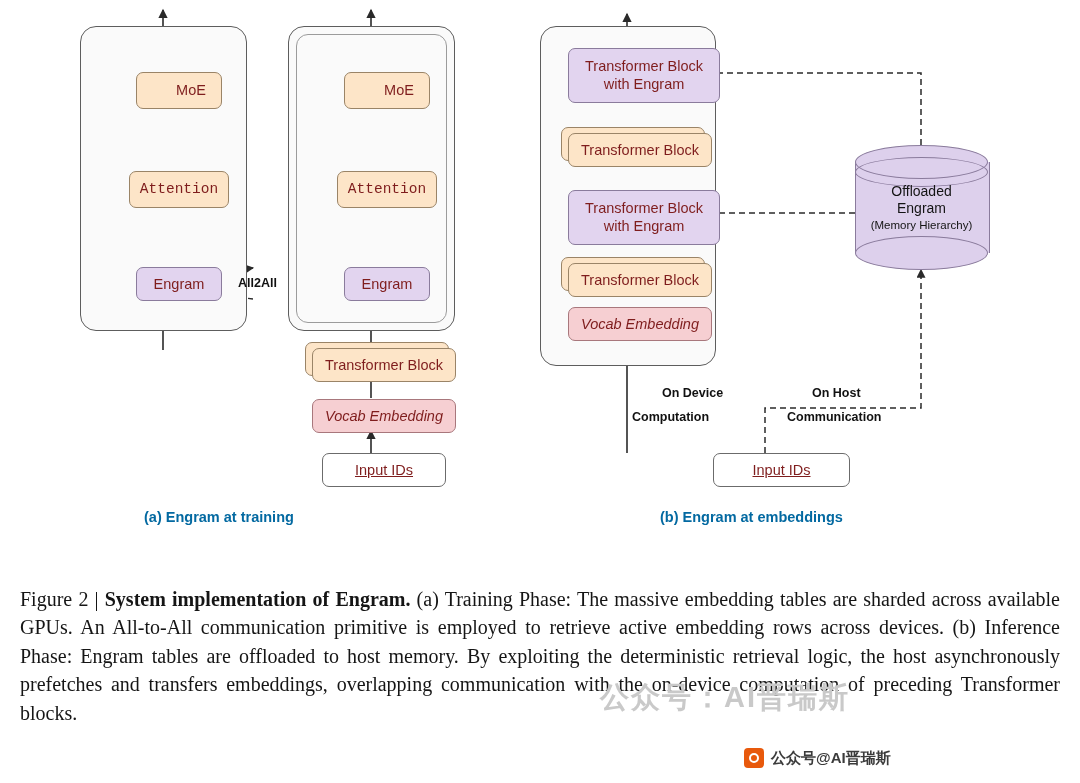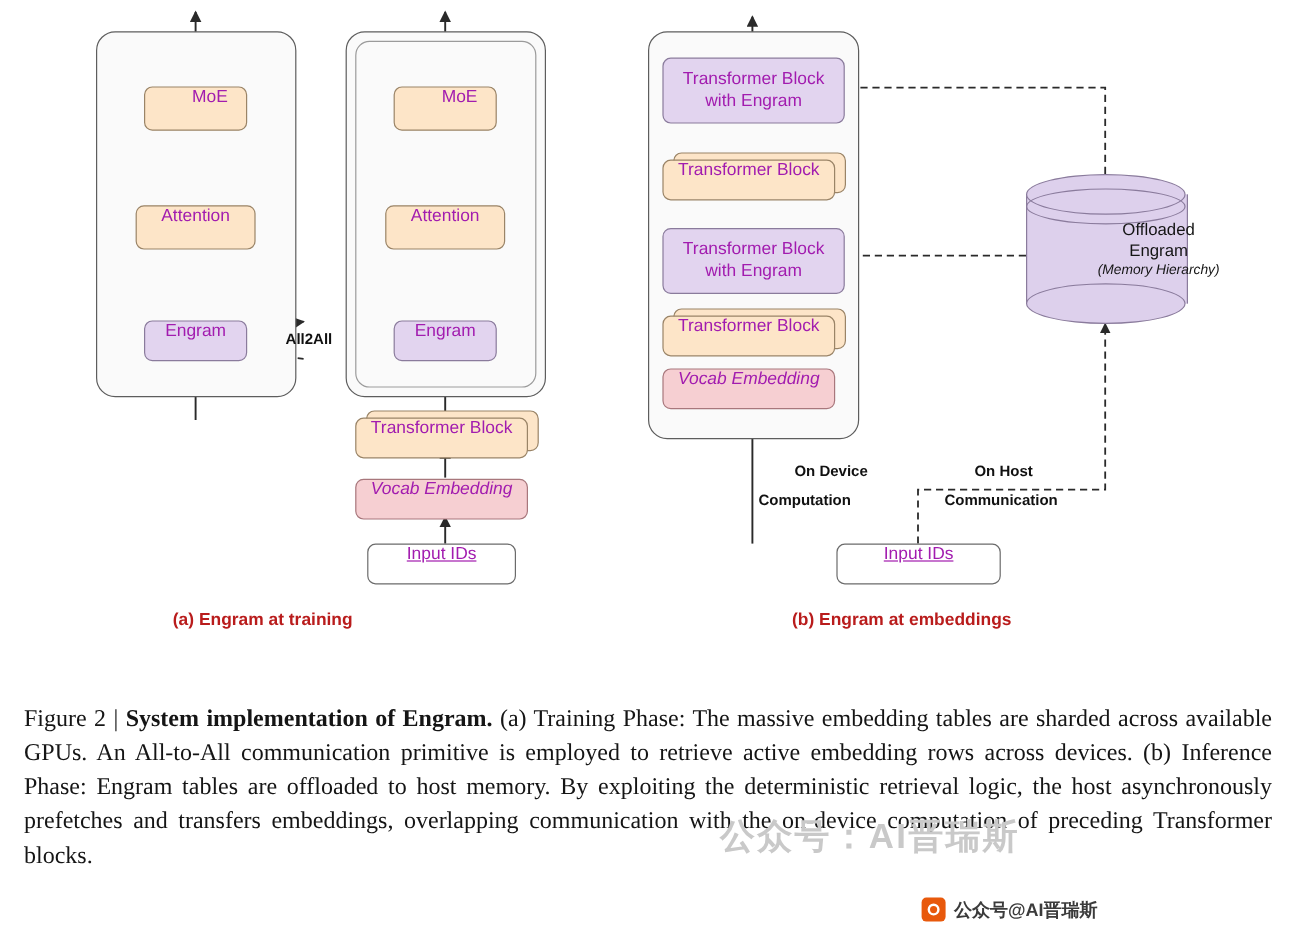--- a/index.html
+++ b/index.html
@@ -27,29 +27,31 @@
     width: 1080px;
     height: 560px;
     pointer-events: none;
   }
   .node {
     position: absolute;
     box-sizing: border-box;
     border: 1.3px solid #6b6b6b;
     border-radius: 7px;
     display: flex;
+    align-items: center;
     justify-content: center;
     text-align: center;
     font-size: 14.5px;
     line-height: 1.15;
-    color: #a21caf;
+    color: #7f1d1d;
     background: #ffffff;
+    margin-left: 16px;
   }
   .n-moe     { background: #fde5c8; border-color: #9a8467; padding-left: 24px; }
-  .n-attn    { background: #fde5c8; border-color: #9a8467; }
+  .n-attn    { background: #fde5c8; border-color: #9a8467; font-family: Liberation Mono, monospace; }
   .n-engram  { background: #e2d4ef; border-color: #8a7b9c; }
   .n-tblock  { background: #fde5c8; border-color: #9a8467; }
   .n-vocab   { background: #f6cfd2; border-color: #a8777c; font-style: italic; }
   .n-input   { background: #ffffff; border-color: #6b6b6b; text-decoration: underline; }
   .n-tbe     { background: #e2d4ef; border-color: #8a7b9c; }
 
   .panel {
     position: absolute;
     box-sizing: border-box;
     border: 1.4px solid #5d5d5d;
@@ -74,21 +76,21 @@
     position: absolute;
     font-size: 12.5px;
     font-weight: bold;
     color: #111;
     white-space: nowrap;
   }
   .caption-sub {
     position: absolute;
     font-size: 14.5px;
     font-weight: bold;
-    color: #b91c1c;
+    color: #0369a1;
     white-space: nowrap;
   }
   .cylinder {
     position: absolute;
     box-sizing: border-box;
   }
   .cyl-body {
     position: absolute;
     left: 0; top: 17px;
     width: 100%;
@@ -133,25 +135,23 @@
     width: 100%;
     height: 100%;
     display: flex;
     flex-direction: column;
     align-items: center;
     justify-content: center;
     font-size: 14px;
     color: #141414;
     text-align: left;
     line-height: 1.25;
-    padding-left: 44px;
   }
   .cyl-text .sub {
     font-size: 11.5px;
-    font-style: italic;
   }
   .caption {
     position: absolute;
     left: 20px;
     top: 585px;
     width: 1040px;
     font-family: "Liberation Serif", serif;
     font-size: 20px;
     line-height: 1.42;
     color: #151515;
@@ -166,21 +166,21 @@
   }
   .wm-big {
     left: 600px;
     top: 678px;
     font-size: 29px;
     font-weight: bold;
     letter-spacing: 2px;
   }
   .wm-row {
     position: absolute;
-    left: 768px;
+    left: 744px;
     top: 748px;
     display: flex;
     align-items: center;
     gap: 7px;
     font-size: 15px;
     color: #3b3b3b;
     font-weight: bold;
   }
   .wm-logo {
     width: 20px; height: 20px;

